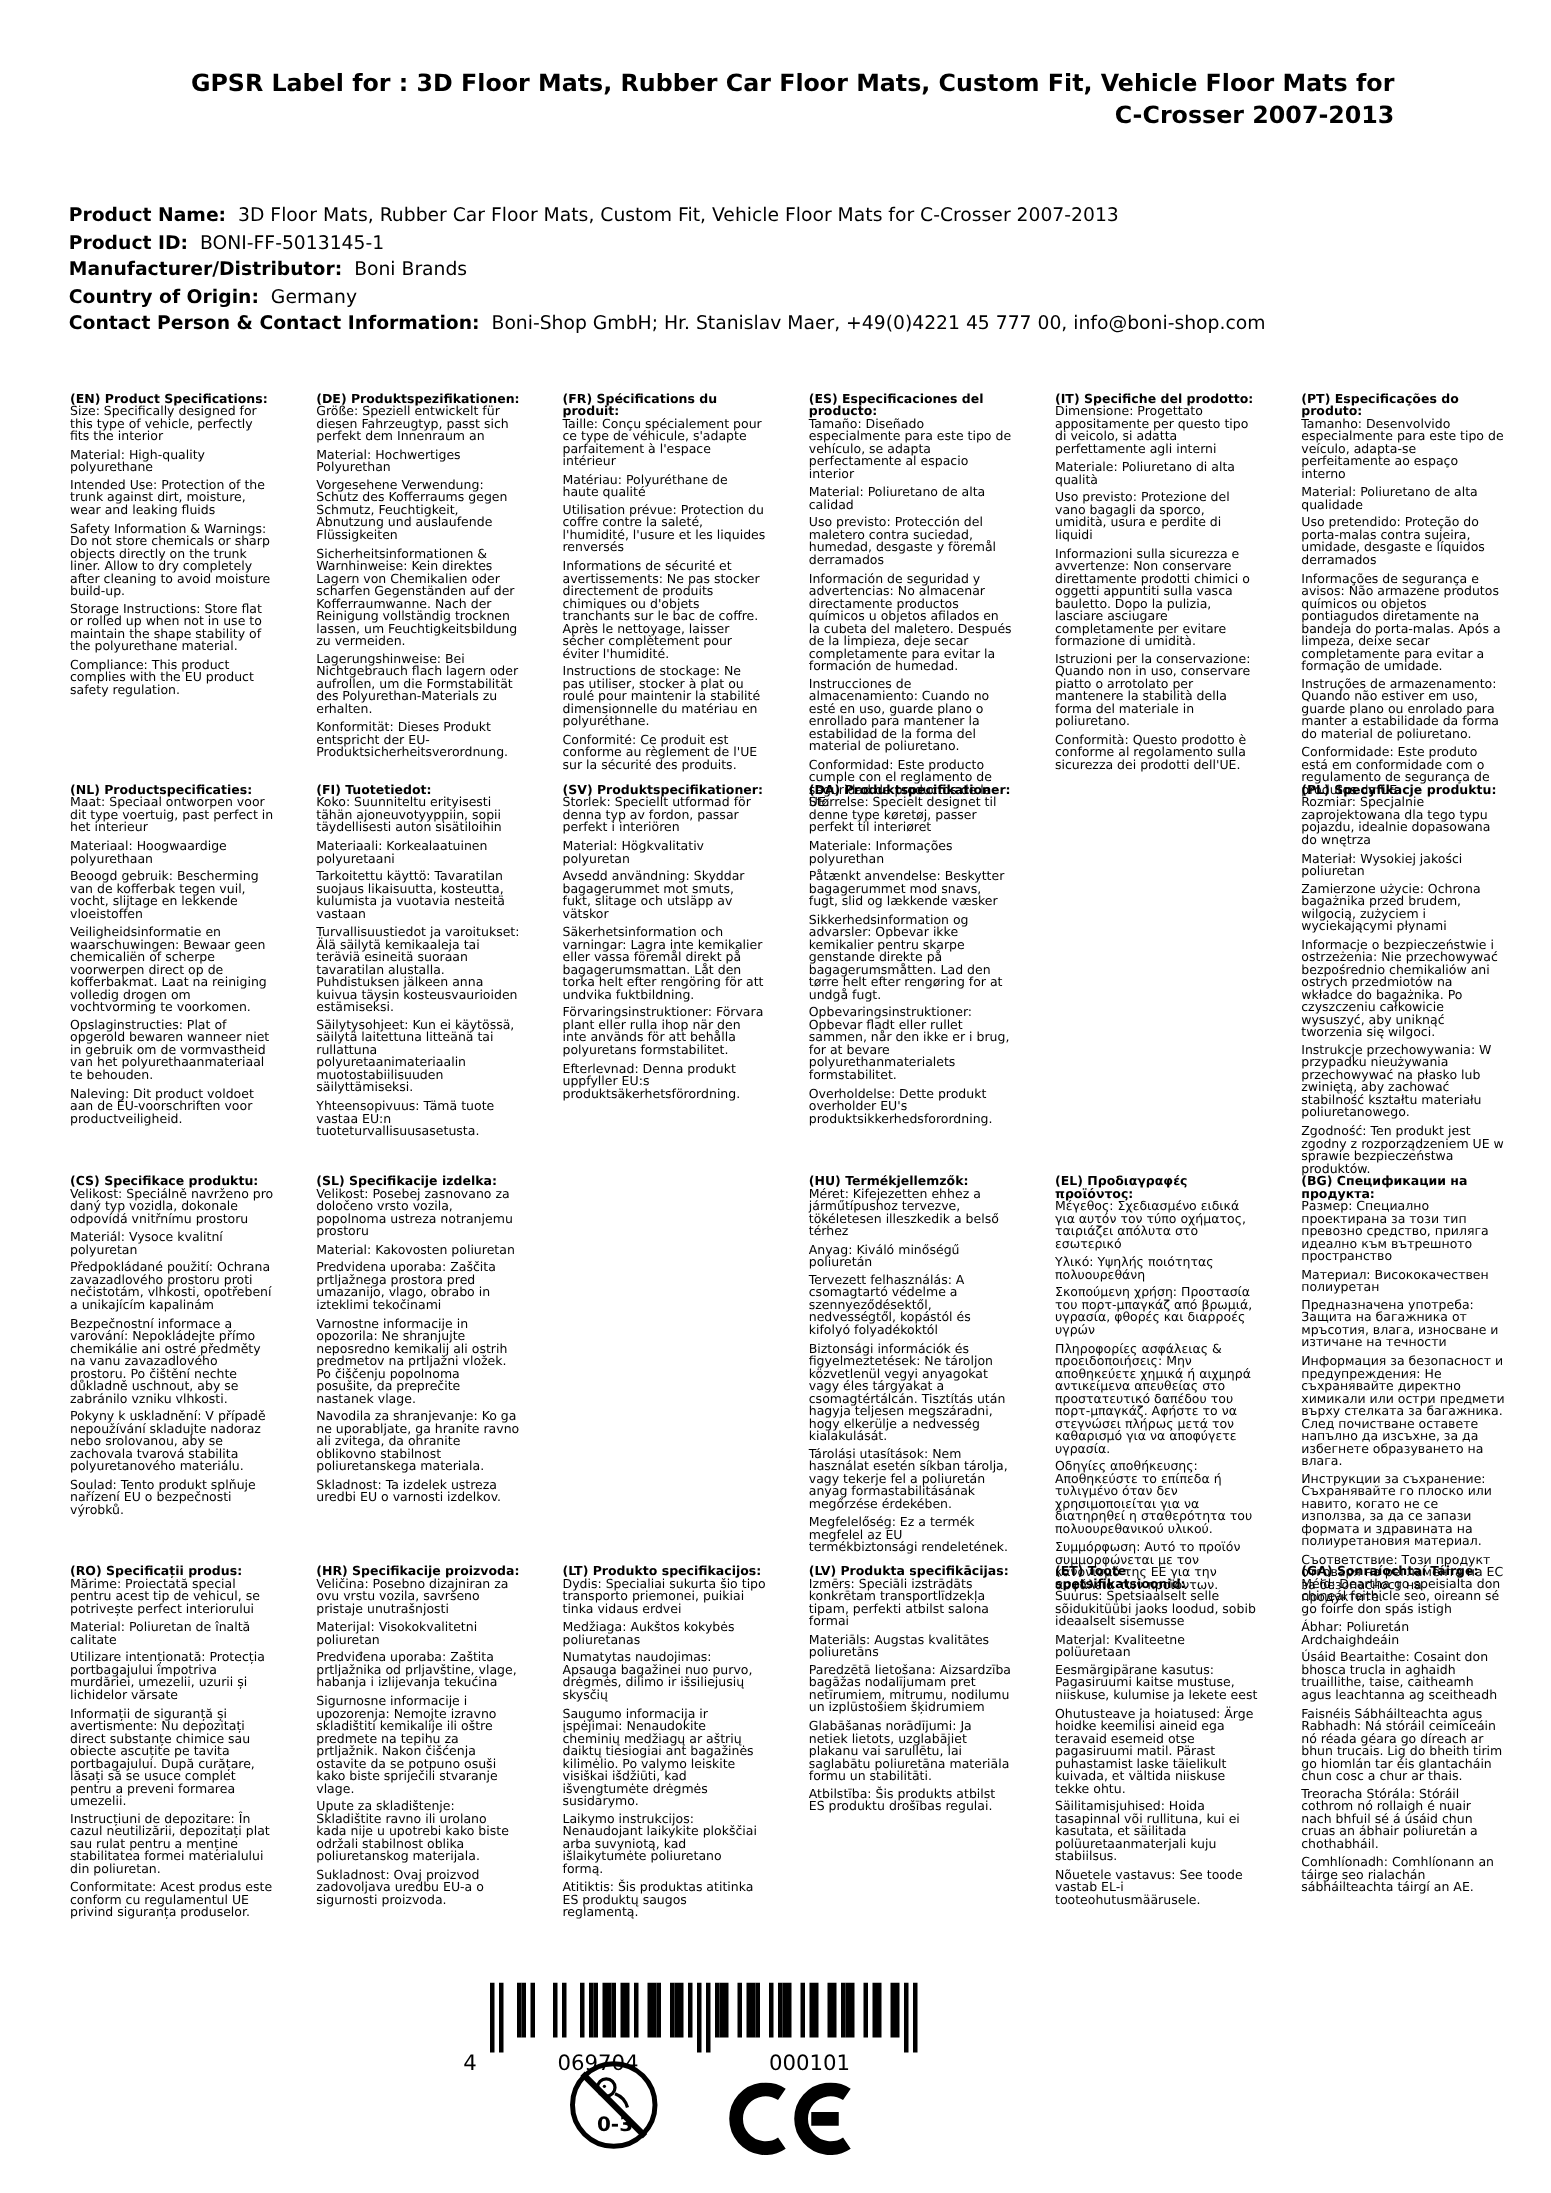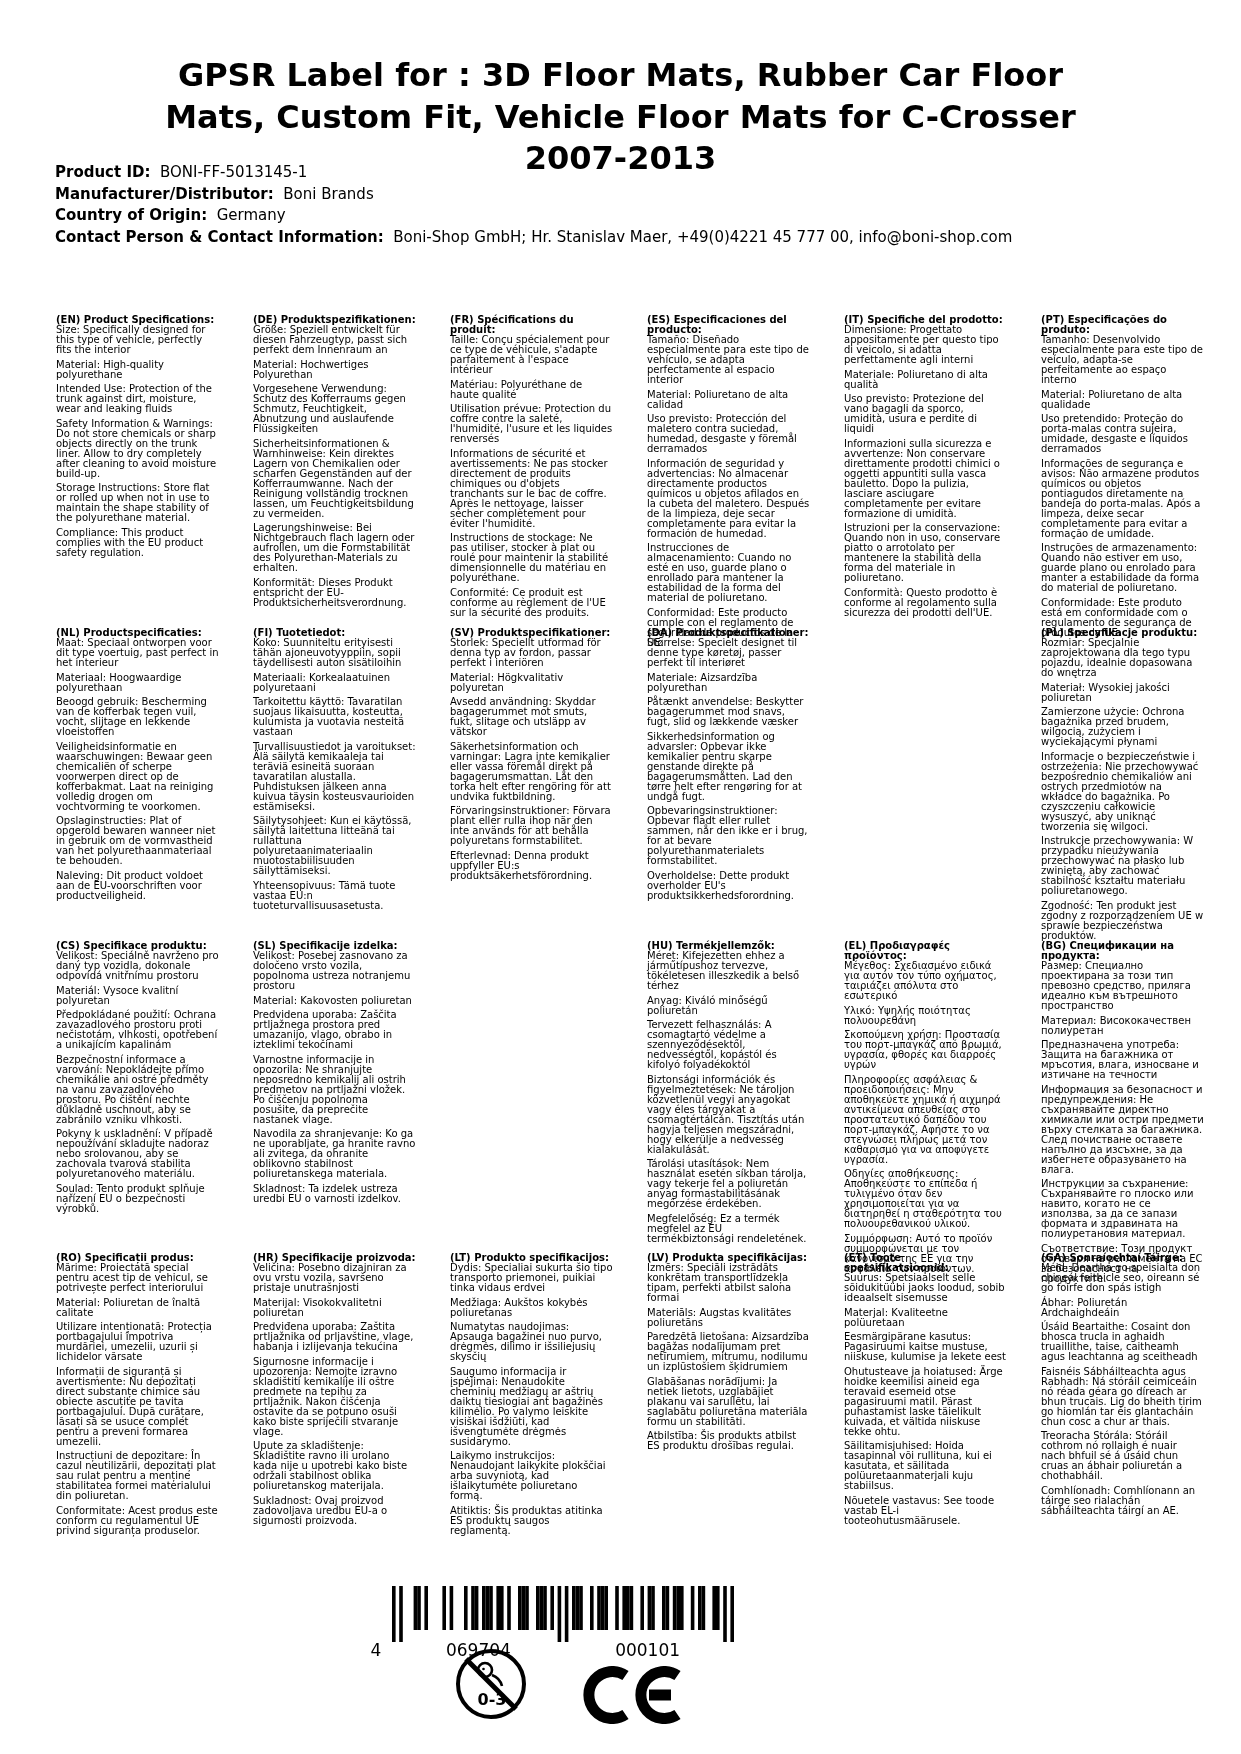--- a/index.html
+++ b/index.html
@@ -2,22 +2,22 @@
 <html><head>
 <meta charset="utf-8">
 <style>
   html,body{margin:0;padding:0;}
   body{
     width:1241px;height:1754px;background:#ffffff;color:#000;
     font-family:"DejaVu Sans","Liberation Sans",sans-serif;
     position:relative;overflow:hidden;
   }
   .title{
-    position:absolute;top:55px;left:0;right:0;text-align:center;
-    font-size:32px;font-weight:bold;line-height:1.3;
+    position:absolute;top:55px;left:0;right:0;text-align:right;
+    font-size:19px;font-weight:bold;line-height:1.3;
   }
   .title-inner{max-width:990px;margin:0 auto;}
   .info{
     position:absolute;top:162px;left:55px;right:30px;
     font-size:15px;line-height:21.5px;
   }
   .info-line{white-space:nowrap;}
   .info-label{font-weight:bold;}
   .info-value{font-weight:normal;}
   .lang-grid{
@@ -38,20 +38,21 @@
   .ce-wrap{position:absolute;left:583px;top:1666px;width:100px;height:58px;}
 </style>
 </head>
 <body>
 
 <div class="title">
   <div class="title-inner">GPSR Label for : 3D Floor Mats, Rubber Car Floor Mats, Custom Fit, Vehicle Floor Mats for C-Crosser 2007-2013</div>
 </div>
 
 <div class="info">
+    <div class="info-line"><span class="info-label">Product Name:</span><span class="info-value">&nbsp; 3D Floor Mats, Rubber Car Floor Mats, Custom Fit, Vehicle Floor Mats for C-Crosser 2007-2013</span></div>
     <div class="info-line"><span class="info-label">Product ID:</span><span class="info-value">&nbsp; BONI-FF-5013145-1</span></div>
     <div class="info-line"><span class="info-label">Manufacturer/Distributor:</span><span class="info-value">&nbsp; Boni Brands</span></div>
     <div class="info-line"><span class="info-label">Country of Origin:</span><span class="info-value">&nbsp; Germany</span></div>
     <div class="info-line"><span class="info-label">Contact Person &amp; Contact Information:</span><span class="info-value">&nbsp; Boni-Shop GmbH; Hr. Stanislav Maer, +49(0)4221 45 777 00, info@boni-shop.com</span></div>
   </div>
 
 <div class="lang-grid">
     <div class="lang-cell">
       <div class="lang-header">(EN) Product Specifications:</div>
       <p>Size: Specifically designed for this type of vehicle, perfectly fits the interior</p>
@@ -129,21 +130,21 @@
       <p>Storlek: Speciellt utformad för denna typ av fordon, passar perfekt i interiören</p>
       <p>Material: Högkvalitativ polyuretan</p>
       <p>Avsedd användning: Skyddar bagagerummet mot smuts, fukt, slitage och utsläpp av vätskor</p>
       <p>Säkerhetsinformation och varningar: Lagra inte kemikalier eller vassa föremål direkt på bagagerumsmattan. Låt den torka helt efter rengöring för att undvika fuktbildning.</p>
       <p>Förvaringsinstruktioner: Förvara plant eller rulla ihop när den inte används för att behålla polyuretans formstabilitet.</p>
       <p>Efterlevnad: Denna produkt uppfyller EU:s produktsäkerhetsförordning.</p>
     </div>
     <div class="lang-cell">
       <div class="lang-header">(DA) Produktspecifikationer:</div>
       <p>Størrelse: Specielt designet til denne type køretøj, passer perfekt til interiøret</p>
-      <p>Materiale: Aizsardzība polyurethan</p>
+      <p>Materiale: Informações polyurethan</p>
       <p>Påtænkt anvendelse: Beskytter bagagerummet mod snavs, fugt, slid og lækkende væsker</p>
       <p>Sikkerhedsinformation og advarsler: Opbevar ikke kemikalier pentru skarpe genstande direkte på bagagerumsmåtten. Lad den tørre helt efter rengøring for at undgå fugt.</p>
       <p>Opbevaringsinstruktioner: Opbevar fladt eller rullet sammen, når den ikke er i brug, for at bevare polyurethanmaterialets formstabilitet.</p>
       <p>Overholdelse: Dette produkt overholder EU's produktsikkerhedsforordning.</p>
     </div>
     <div class="lang-cell"></div>
     <div class="lang-cell">
       <div class="lang-header">(PL) Specyfikacje produktu:</div>
       <p>Rozmiar: Specjalnie zaprojektowana dla tego typu pojazdu, idealnie dopasowana do wnętrza</p>
       <p>Materiał: Wysokiej jakości poliuretan</p>

